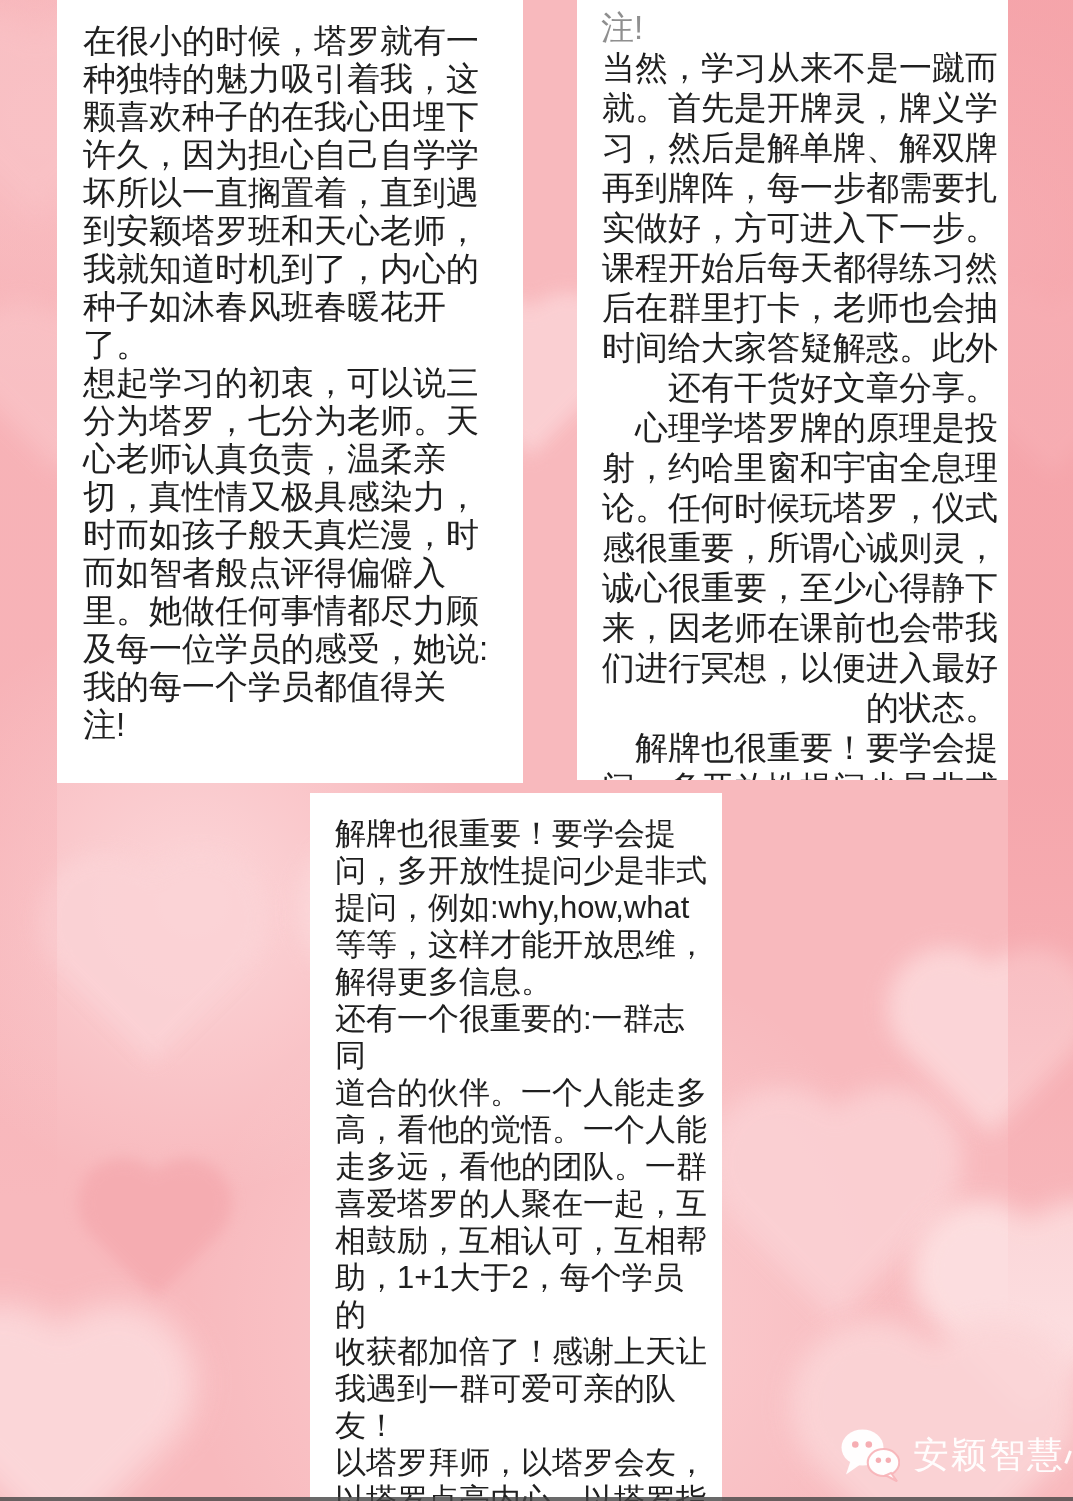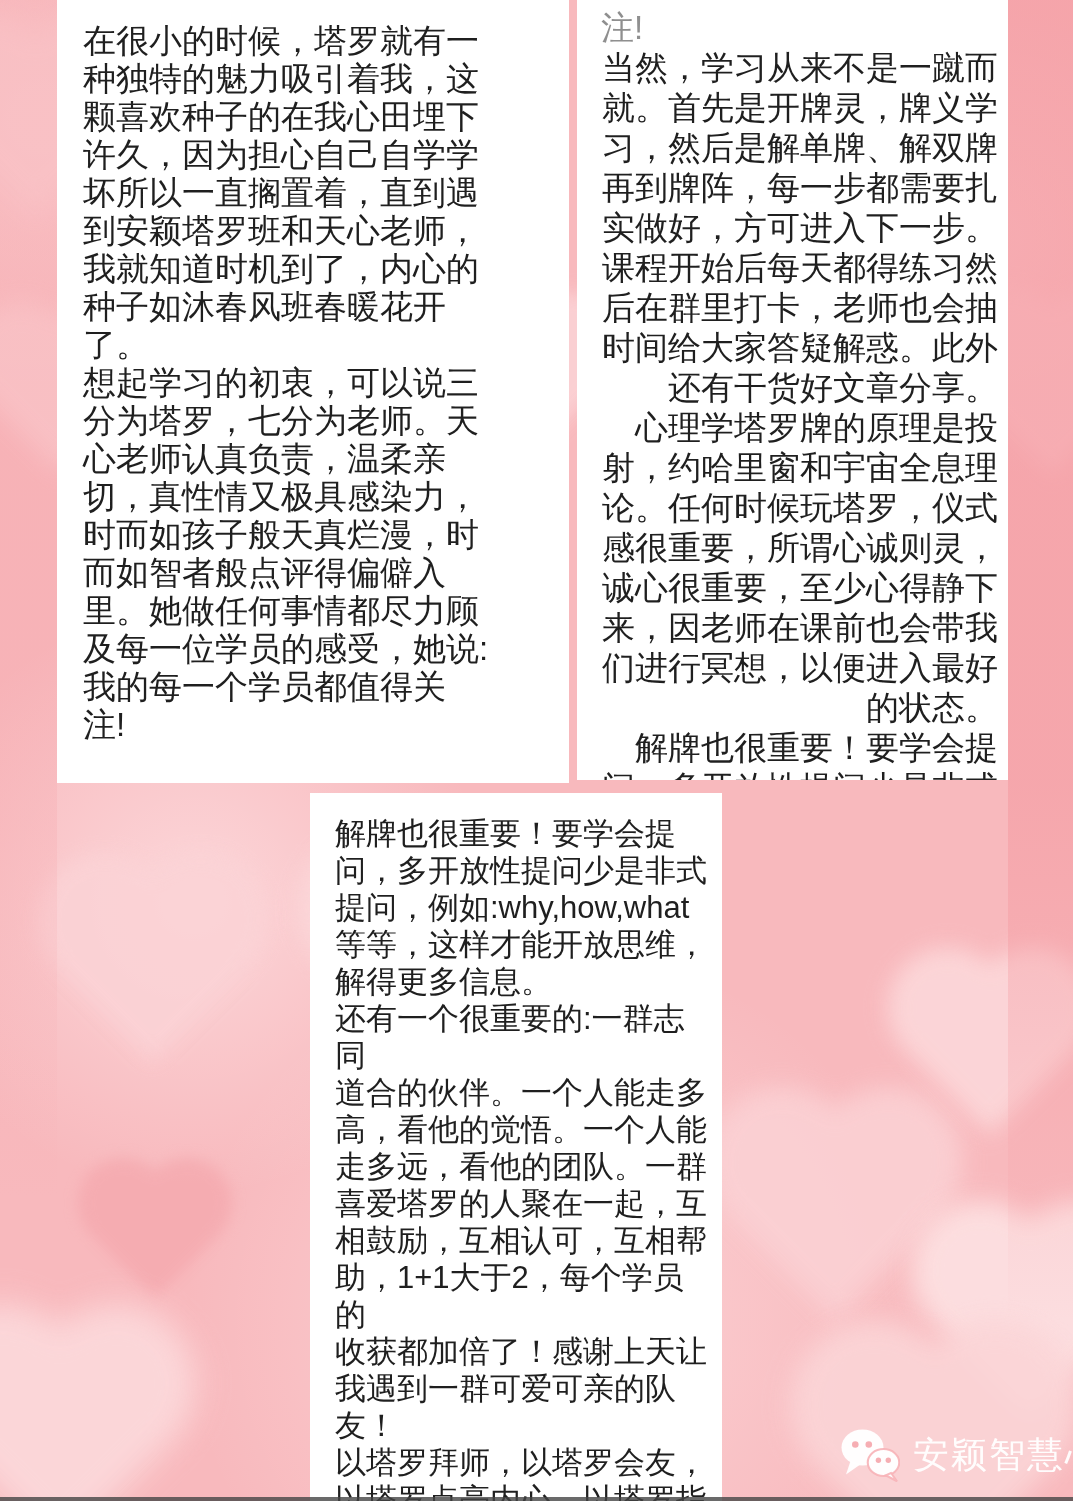--- a/index.html
+++ b/index.html
@@ -20,21 +20,21 @@
   .heart::after{top:0;left:50%;}
   
   .strip{position:absolute;top:0;bottom:0;z-index:1;pointer-events:none;}
   .strip.right{left:1008px;width:65px;
     background:linear-gradient(180deg, rgba(243,148,155,.55) 0%, rgba(243,148,155,.5) 52%, rgba(243,148,155,.22) 72%, rgba(243,148,155,0) 88%);}
   .strip.left{left:0;width:57px;
     background:linear-gradient(180deg, rgba(244,158,164,.30) 0%, rgba(244,158,164,.22) 55%, rgba(244,158,164,0) 80%);}
   
   .panel{position:absolute;background:#ffffff;overflow:hidden;z-index:2;}
   .panel-text{color:#1f1f1f;white-space:pre-line;letter-spacing:0;}
-  .panel1{left:57px;top:0;width:512px;height:783px;}
+  .panel1{left:57px;top:0;width:466px;height:783px;}
   .panel1 .panel-text{margin:22px 18px 0 26px;font-size:33px;line-height:38px;}
   .panel2{left:577px;top:0;width:431px;height:780px;}
   .panel2 .clipped-line{margin:8px 0 0 24px;font-size:33px;line-height:40px;color:#8f8f8f;white-space:pre;}
   .panel2 .panel-text{margin:0 10px 0 24px;font-size:33px;line-height:40px;text-align:right;}
   .panel3{left:310px;top:793px;width:412px;height:708px;}
   .panel3 .panel-text{margin:22px 8px 0 25px;font-size:31px;line-height:37px;}
   
   .watermark{position:absolute;left:840px;top:1428px;display:flex;align-items:center;gap:13px;z-index:3;}
   .watermark .wm-label{color:rgba(255,255,255,.95);font-size:36px;letter-spacing:2px;white-space:nowrap;}
   .watermark svg{display:block;}

